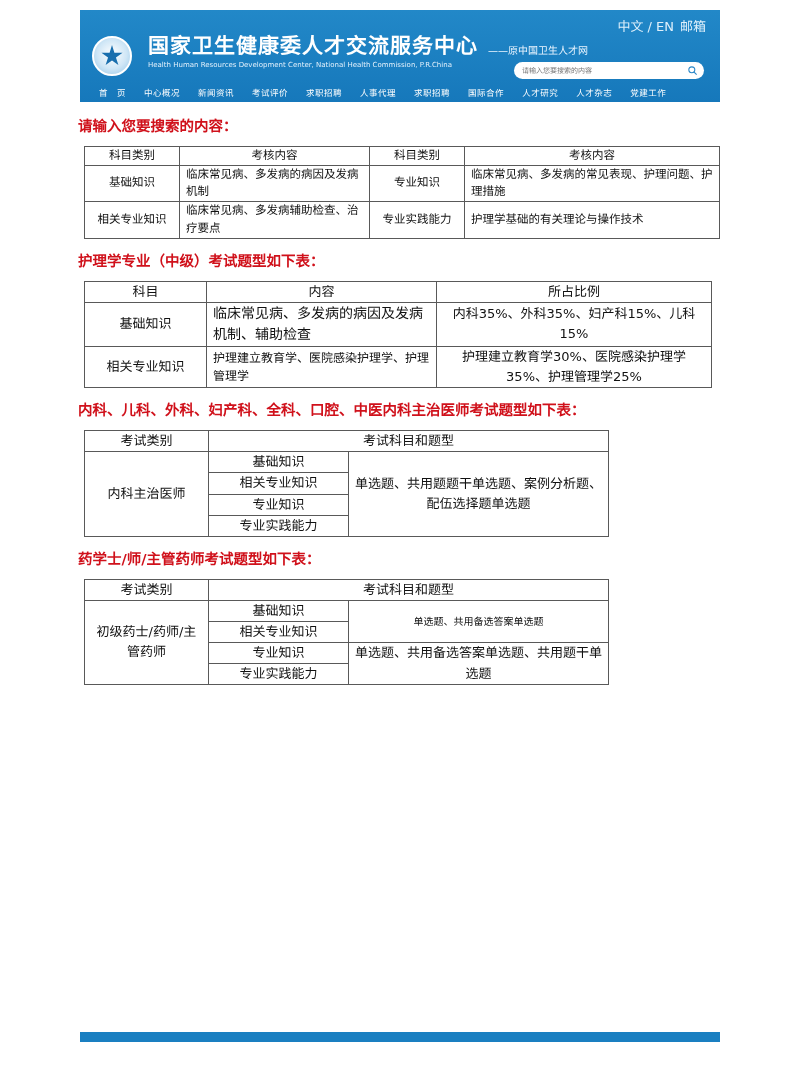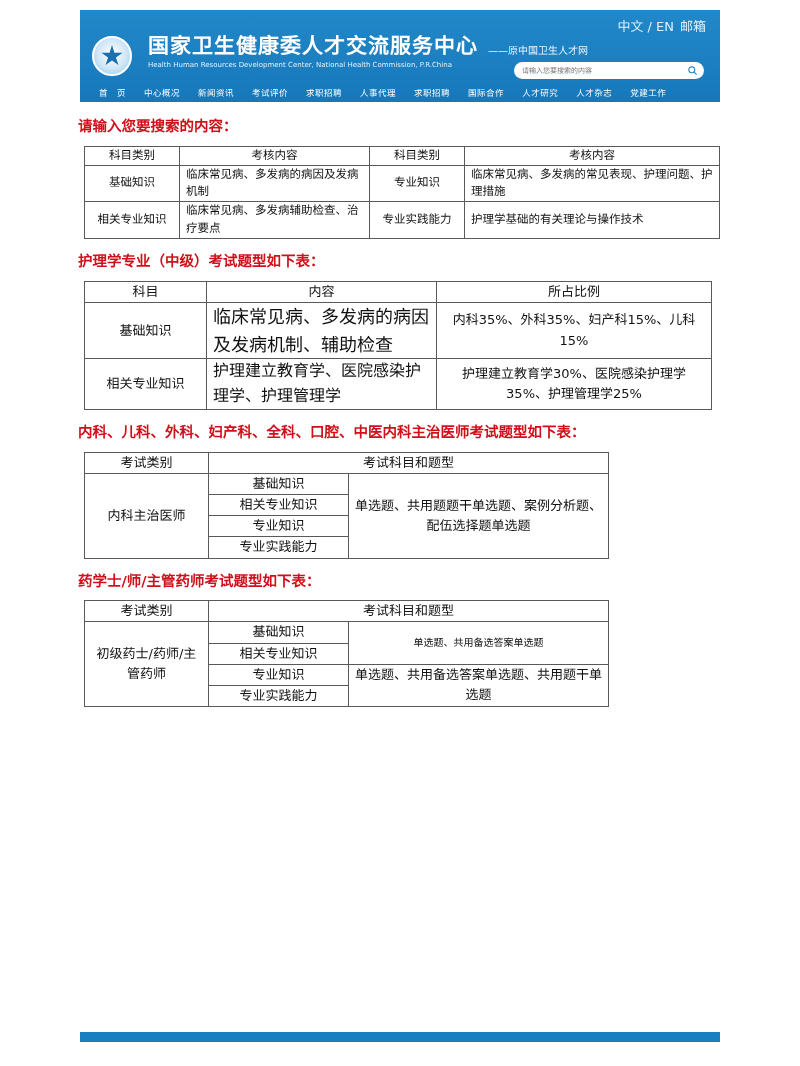--- a/index.html
+++ b/index.html
@@ -247,26 +247,26 @@
           <col style="width:275px">
         </colgroup>
       <tbody>
         <tr>
           <td class="hdr" style="font-size:13px">科目</td>
           <td class="hdr" style="font-size:13px">内容</td>
           <td class="hdr" style="font-size:13px">所占比例</td>
         </tr>
         <tr>
           <td class="ctr" style="font-size:13px">基础知识</td>
-          <td class="lft" style="font-size:18px">临床常见病、多发病的病因及发病机制、辅助检查</td>
+          <td class="lft" style="font-size:14px">临床常见病、多发病的病因及发病机制、辅助检查</td>
           <td class="ctr" style="font-size:13px">内科35%、外科35%、妇产科15%、儿科15%</td>
         </tr>
         <tr>
           <td class="ctr" style="font-size:13px">相关专业知识</td>
-          <td class="lft" style="font-size:16px">护理建立教育学、医院感染护理学、护理管理学</td>
+          <td class="lft" style="font-size:12px">护理建立教育学、医院感染护理学、护理管理学</td>
           <td class="ctr" style="font-size:13px">护理建立教育学30%、医院感染护理学35%、护理管理学25%</td>
         </tr>
       </tbody>
     </table>
 
     <div class="sec-title wide">内科、儿科、外科、妇产科、全科、口腔、中医内科主治医师考试题型如下表：</div>
     <table class="ex">
       <colgroup>
           <col style="width:124px">
           <col style="width:140px">

